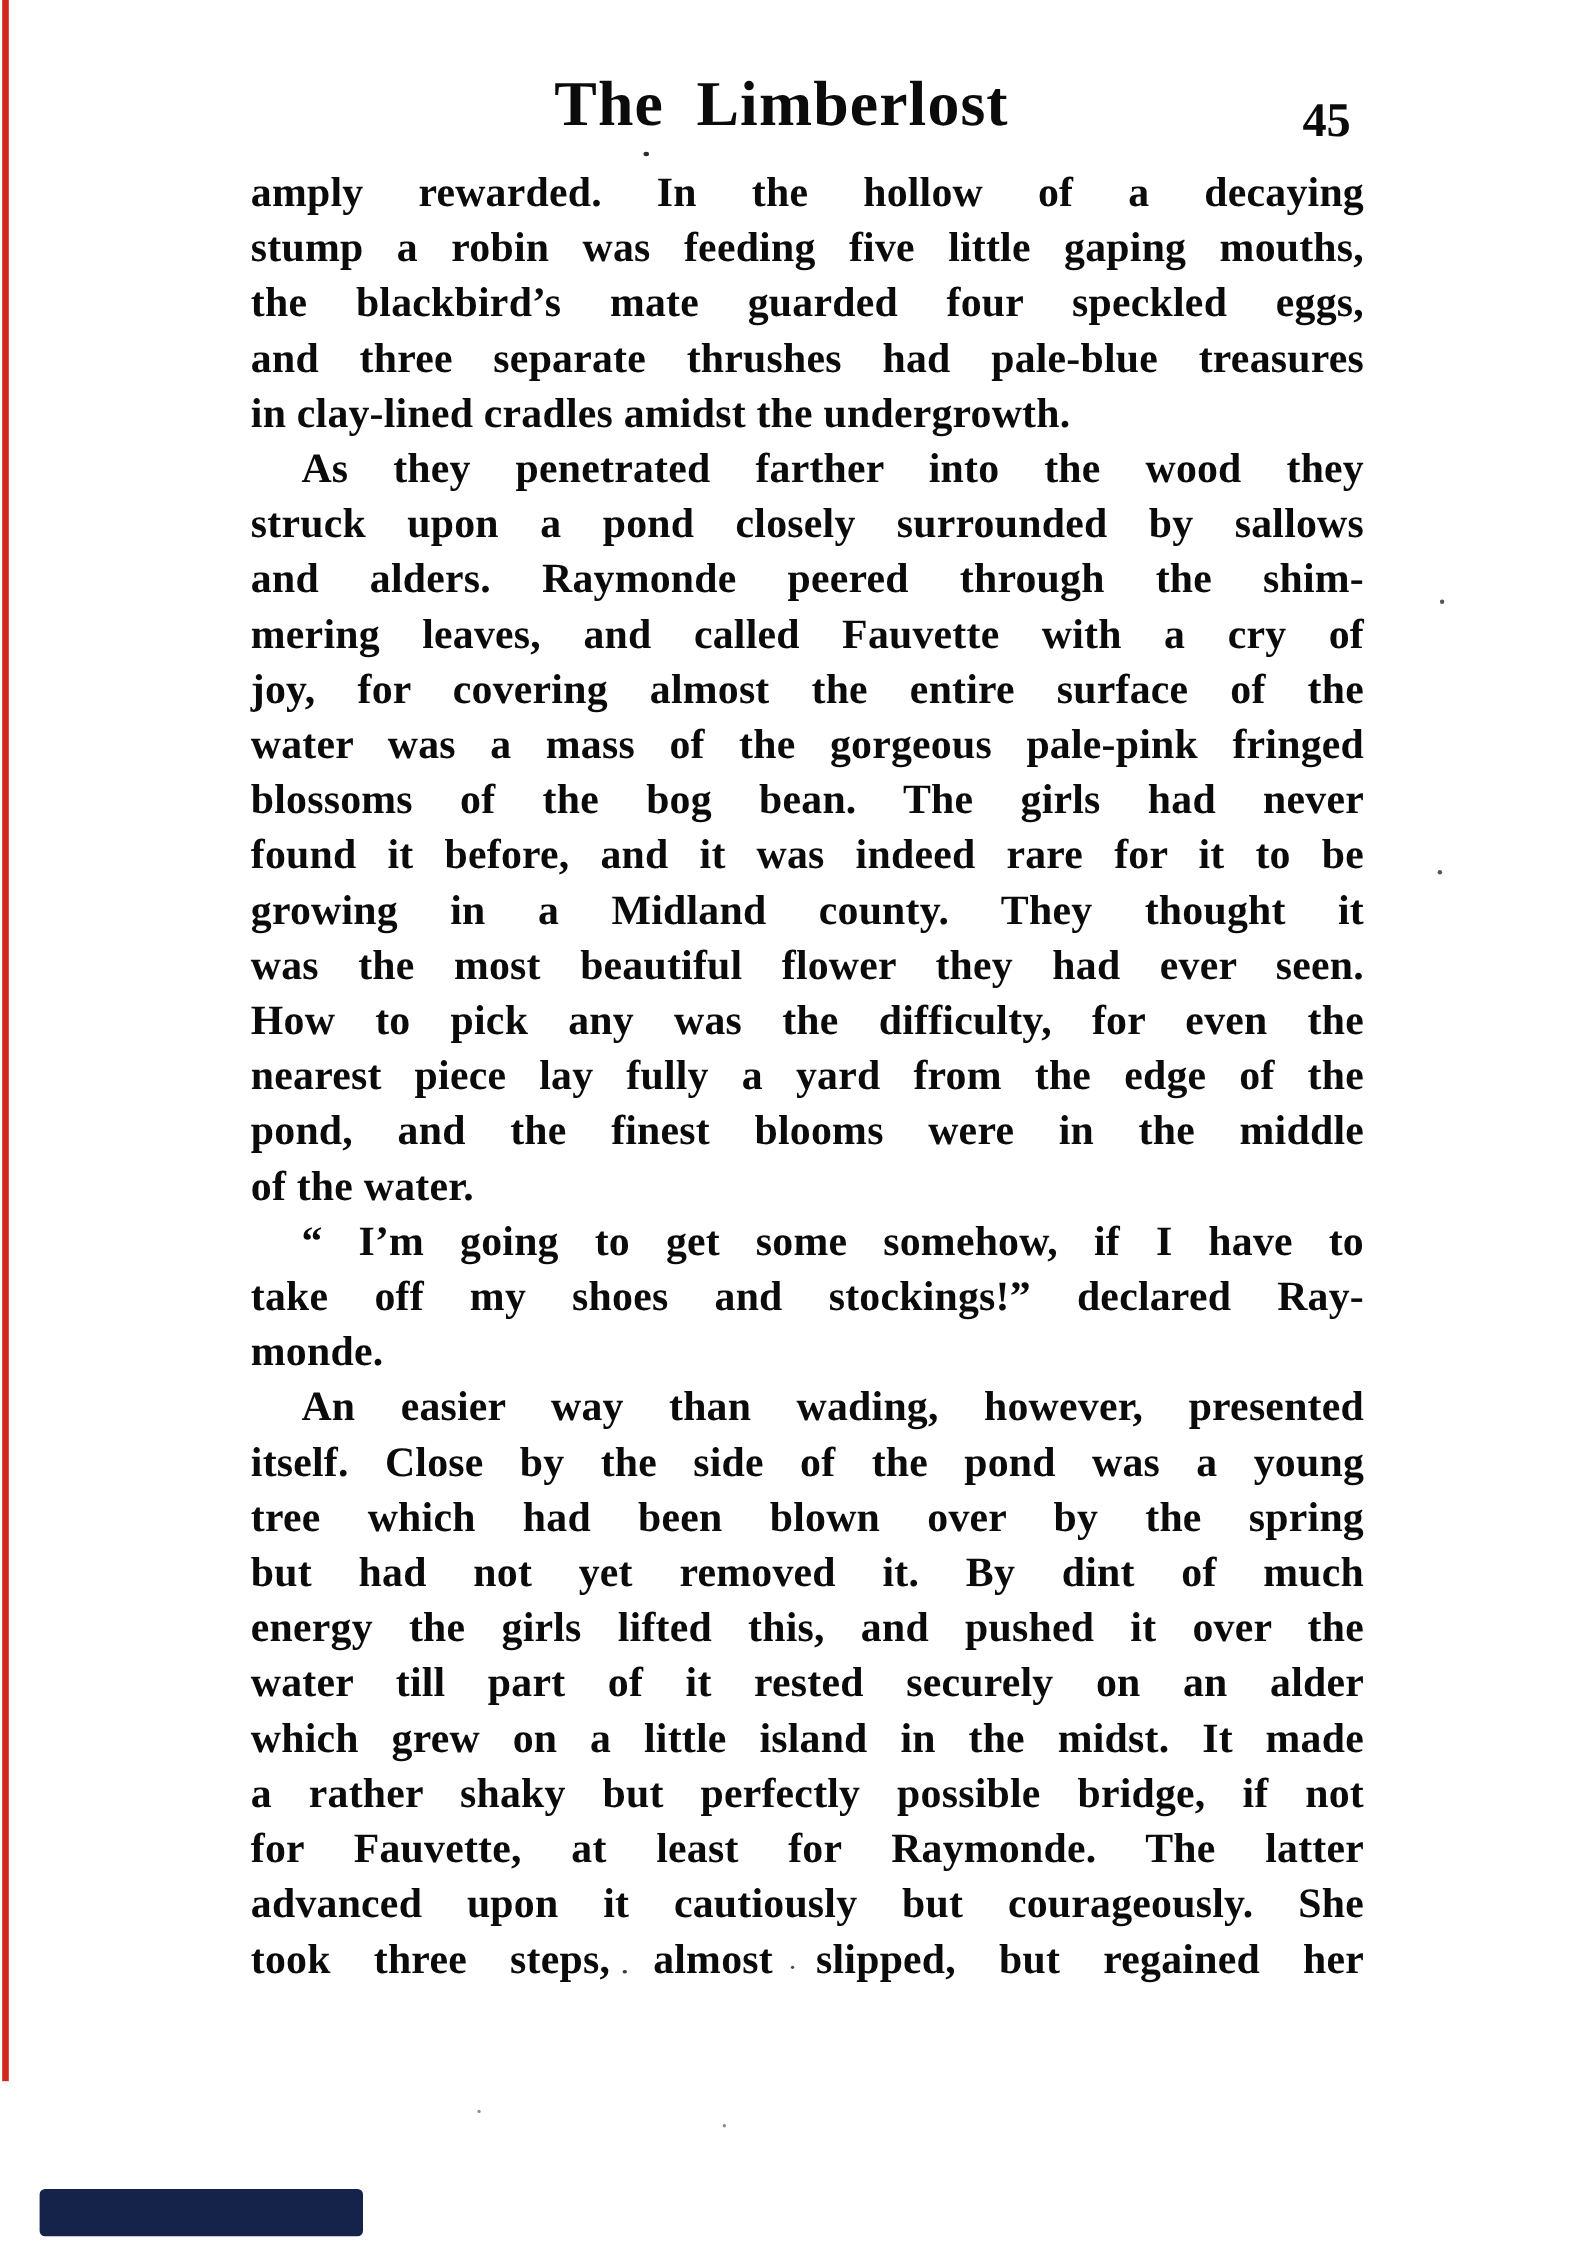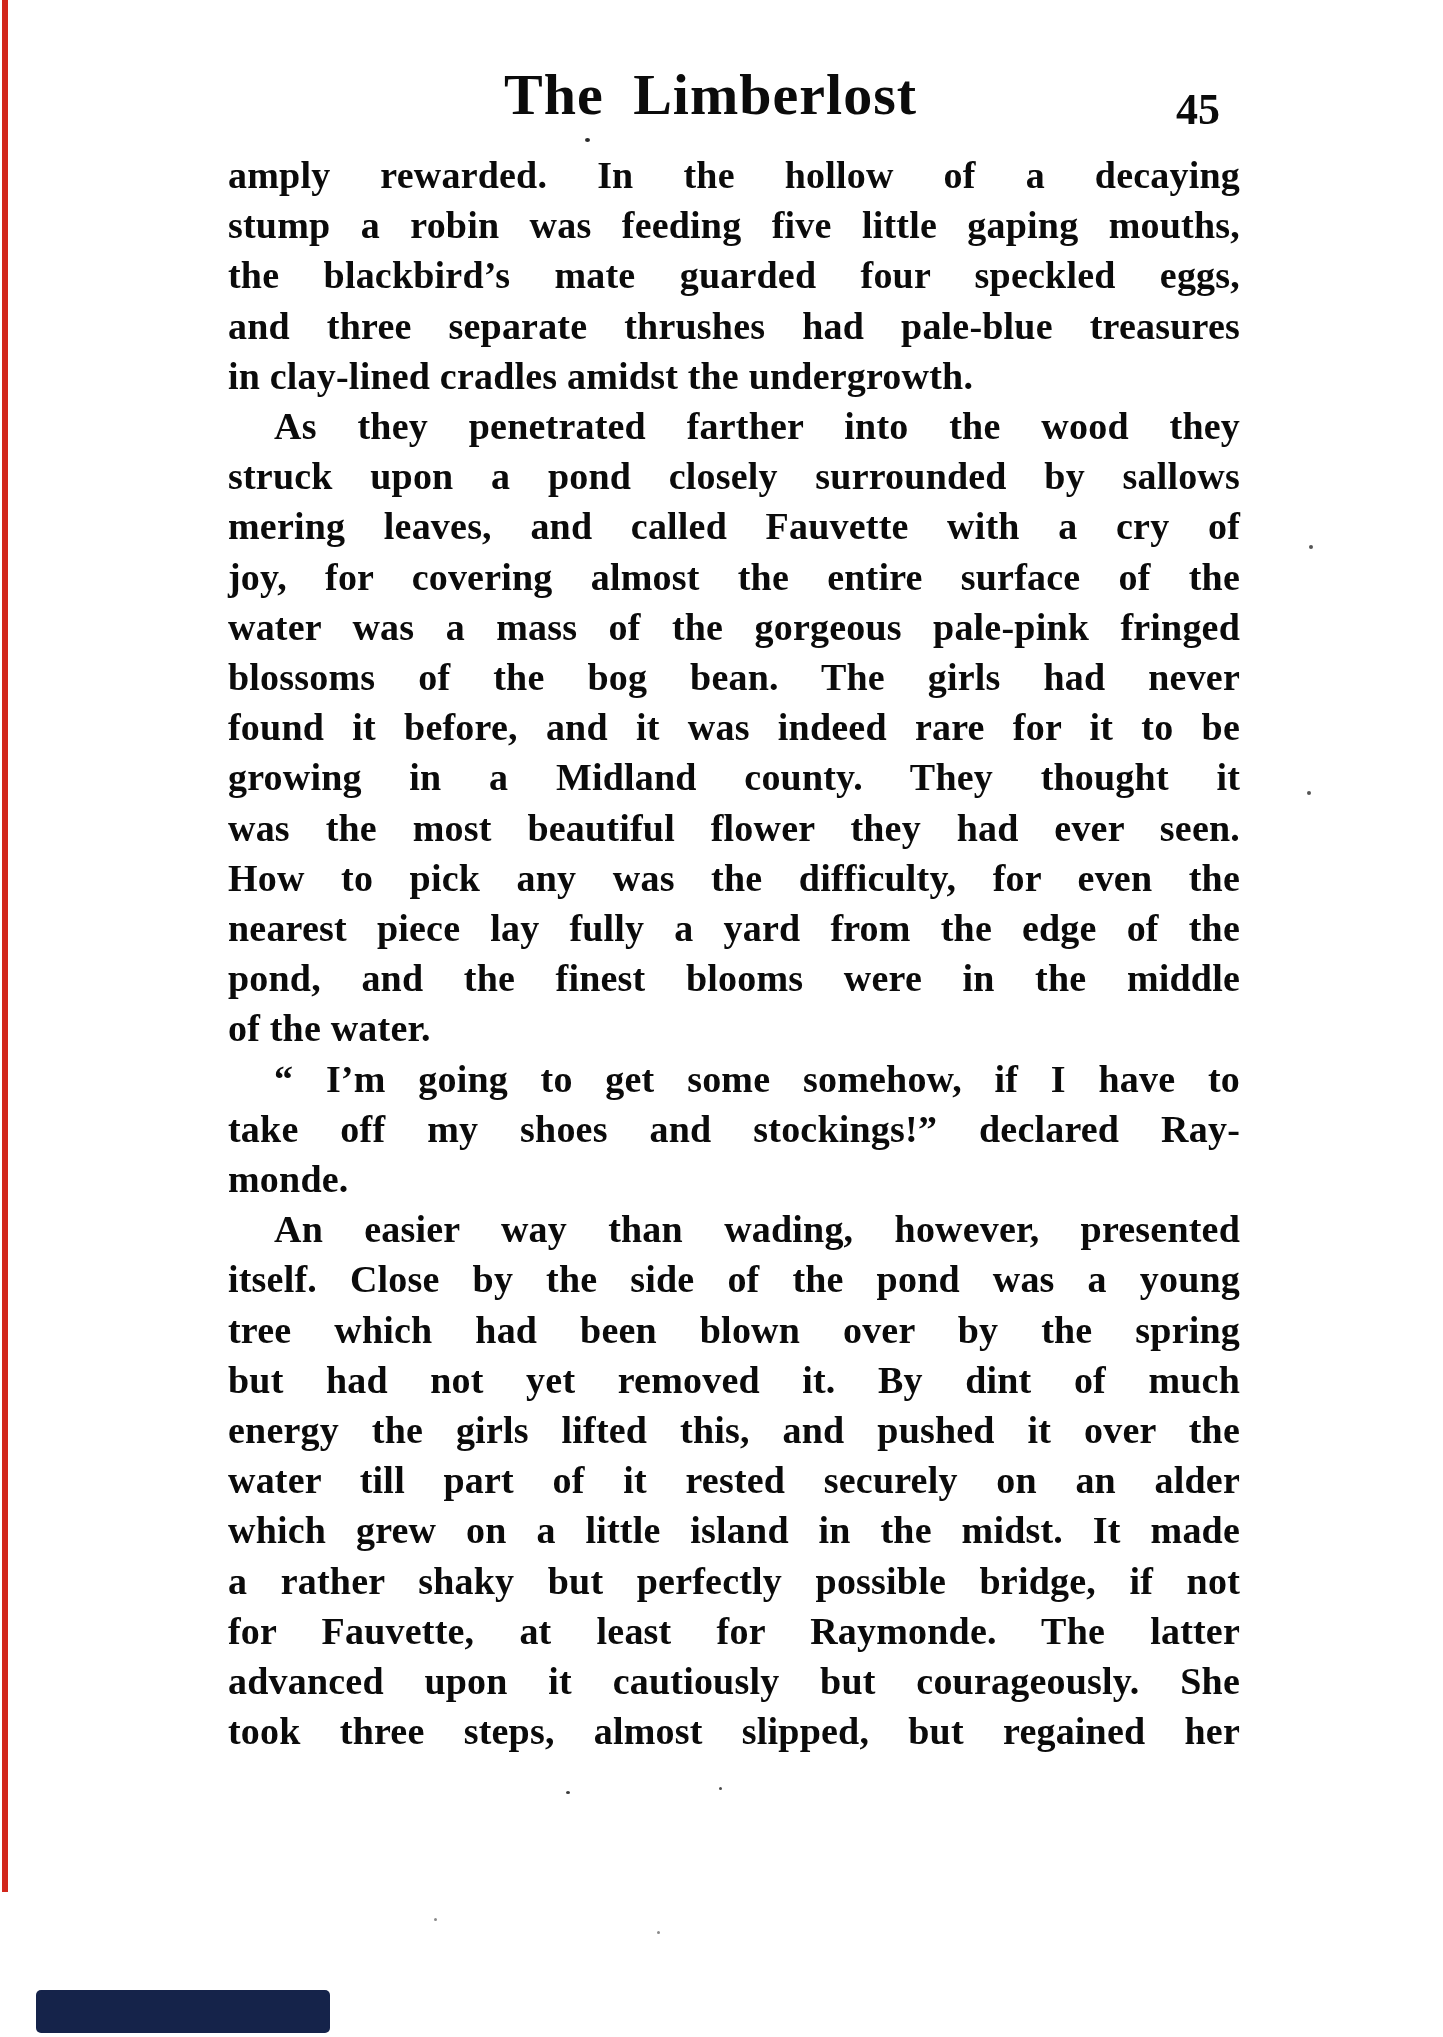--- a/index.html
+++ b/index.html
@@ -17,21 +17,21 @@
     position:absolute;top:66px;left:0;width:1443px;
     text-align:center;
     transform:translateX(-11px);
     font-size:58px;line-height:1;font-weight:bold;
     letter-spacing:1px;
     word-spacing:14px;
   }
   .page-number{
     position:absolute;top:88px;left:1168px;width:60px;
     font-size:44px;line-height:1;font-weight:bold;
-    text-align:center;
+    text-align:right;
   }
   
   .body-text{
     position:absolute;top:150px;left:212px;width:1012px;
     font-size:38px;font-weight:bold;
     letter-spacing:0.2px;
     margin-left:16px;
   }
   .line{
     line-height:50.2px;
@@ -73,20 +73,21 @@
   <div class="page-number">45</div>
 
   <div class="body-text" id="body-text">
       <div class="line">amply rewarded. In the hollow of a decaying</div>
       <div class="line">stump a robin was feeding five little gaping mouths,</div>
       <div class="line">the blackbird’s mate guarded four speckled eggs,</div>
       <div class="line">and three separate thrushes had pale-blue treasures</div>
       <div class="line endline">in clay-lined cradles amidst the undergrowth.</div>
       <div class="line indent">As they penetrated farther into the wood they</div>
       <div class="line">struck upon a pond closely surrounded by sallows</div>
+      <div class="line">and alders. Raymonde peered through the shim-</div>
       <div class="line">mering leaves, and called Fauvette with a cry of</div>
       <div class="line">joy, for covering almost the entire surface of the</div>
       <div class="line">water was a mass of the gorgeous pale-pink fringed</div>
       <div class="line">blossoms of the bog bean. The girls had never</div>
       <div class="line">found it before, and it was indeed rare for it to be</div>
       <div class="line">growing in a Midland county. They thought it</div>
       <div class="line">was the most beautiful flower they had ever seen.</div>
       <div class="line">How to pick any was the difficulty, for even the</div>
       <div class="line">nearest piece lay fully a yard from the edge of the</div>
       <div class="line">pond, and the finest blooms were in the middle</div>

